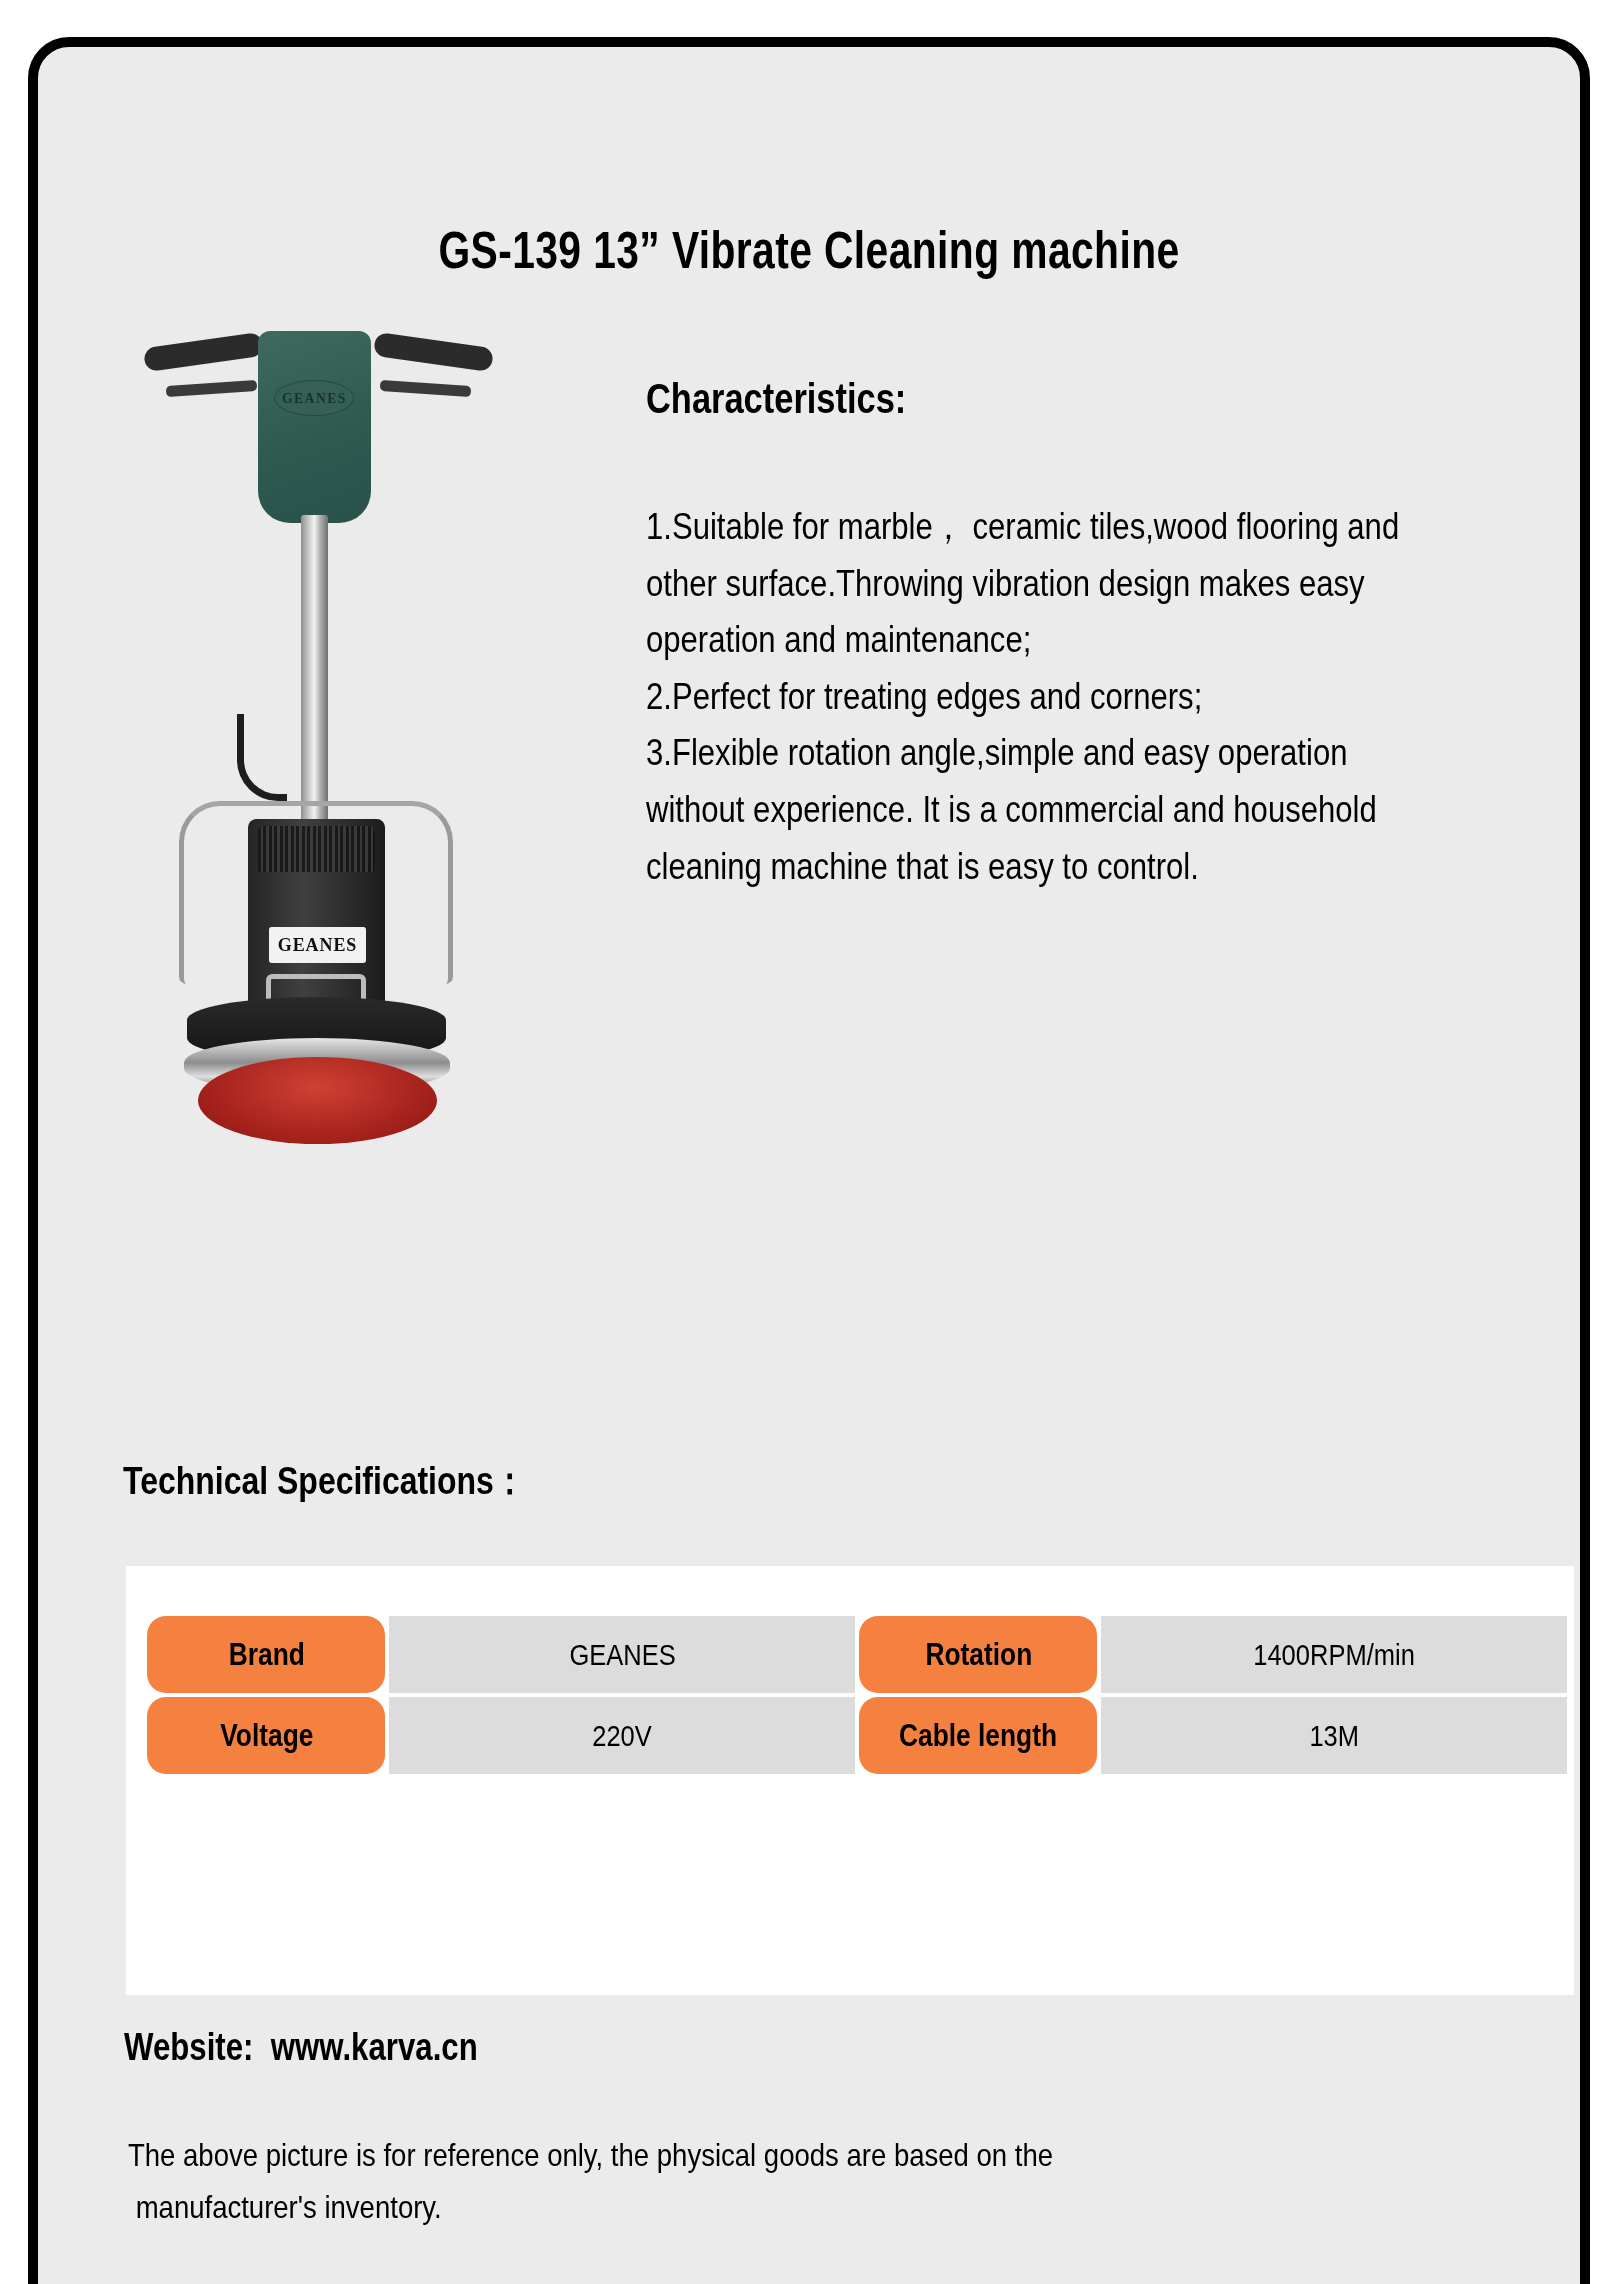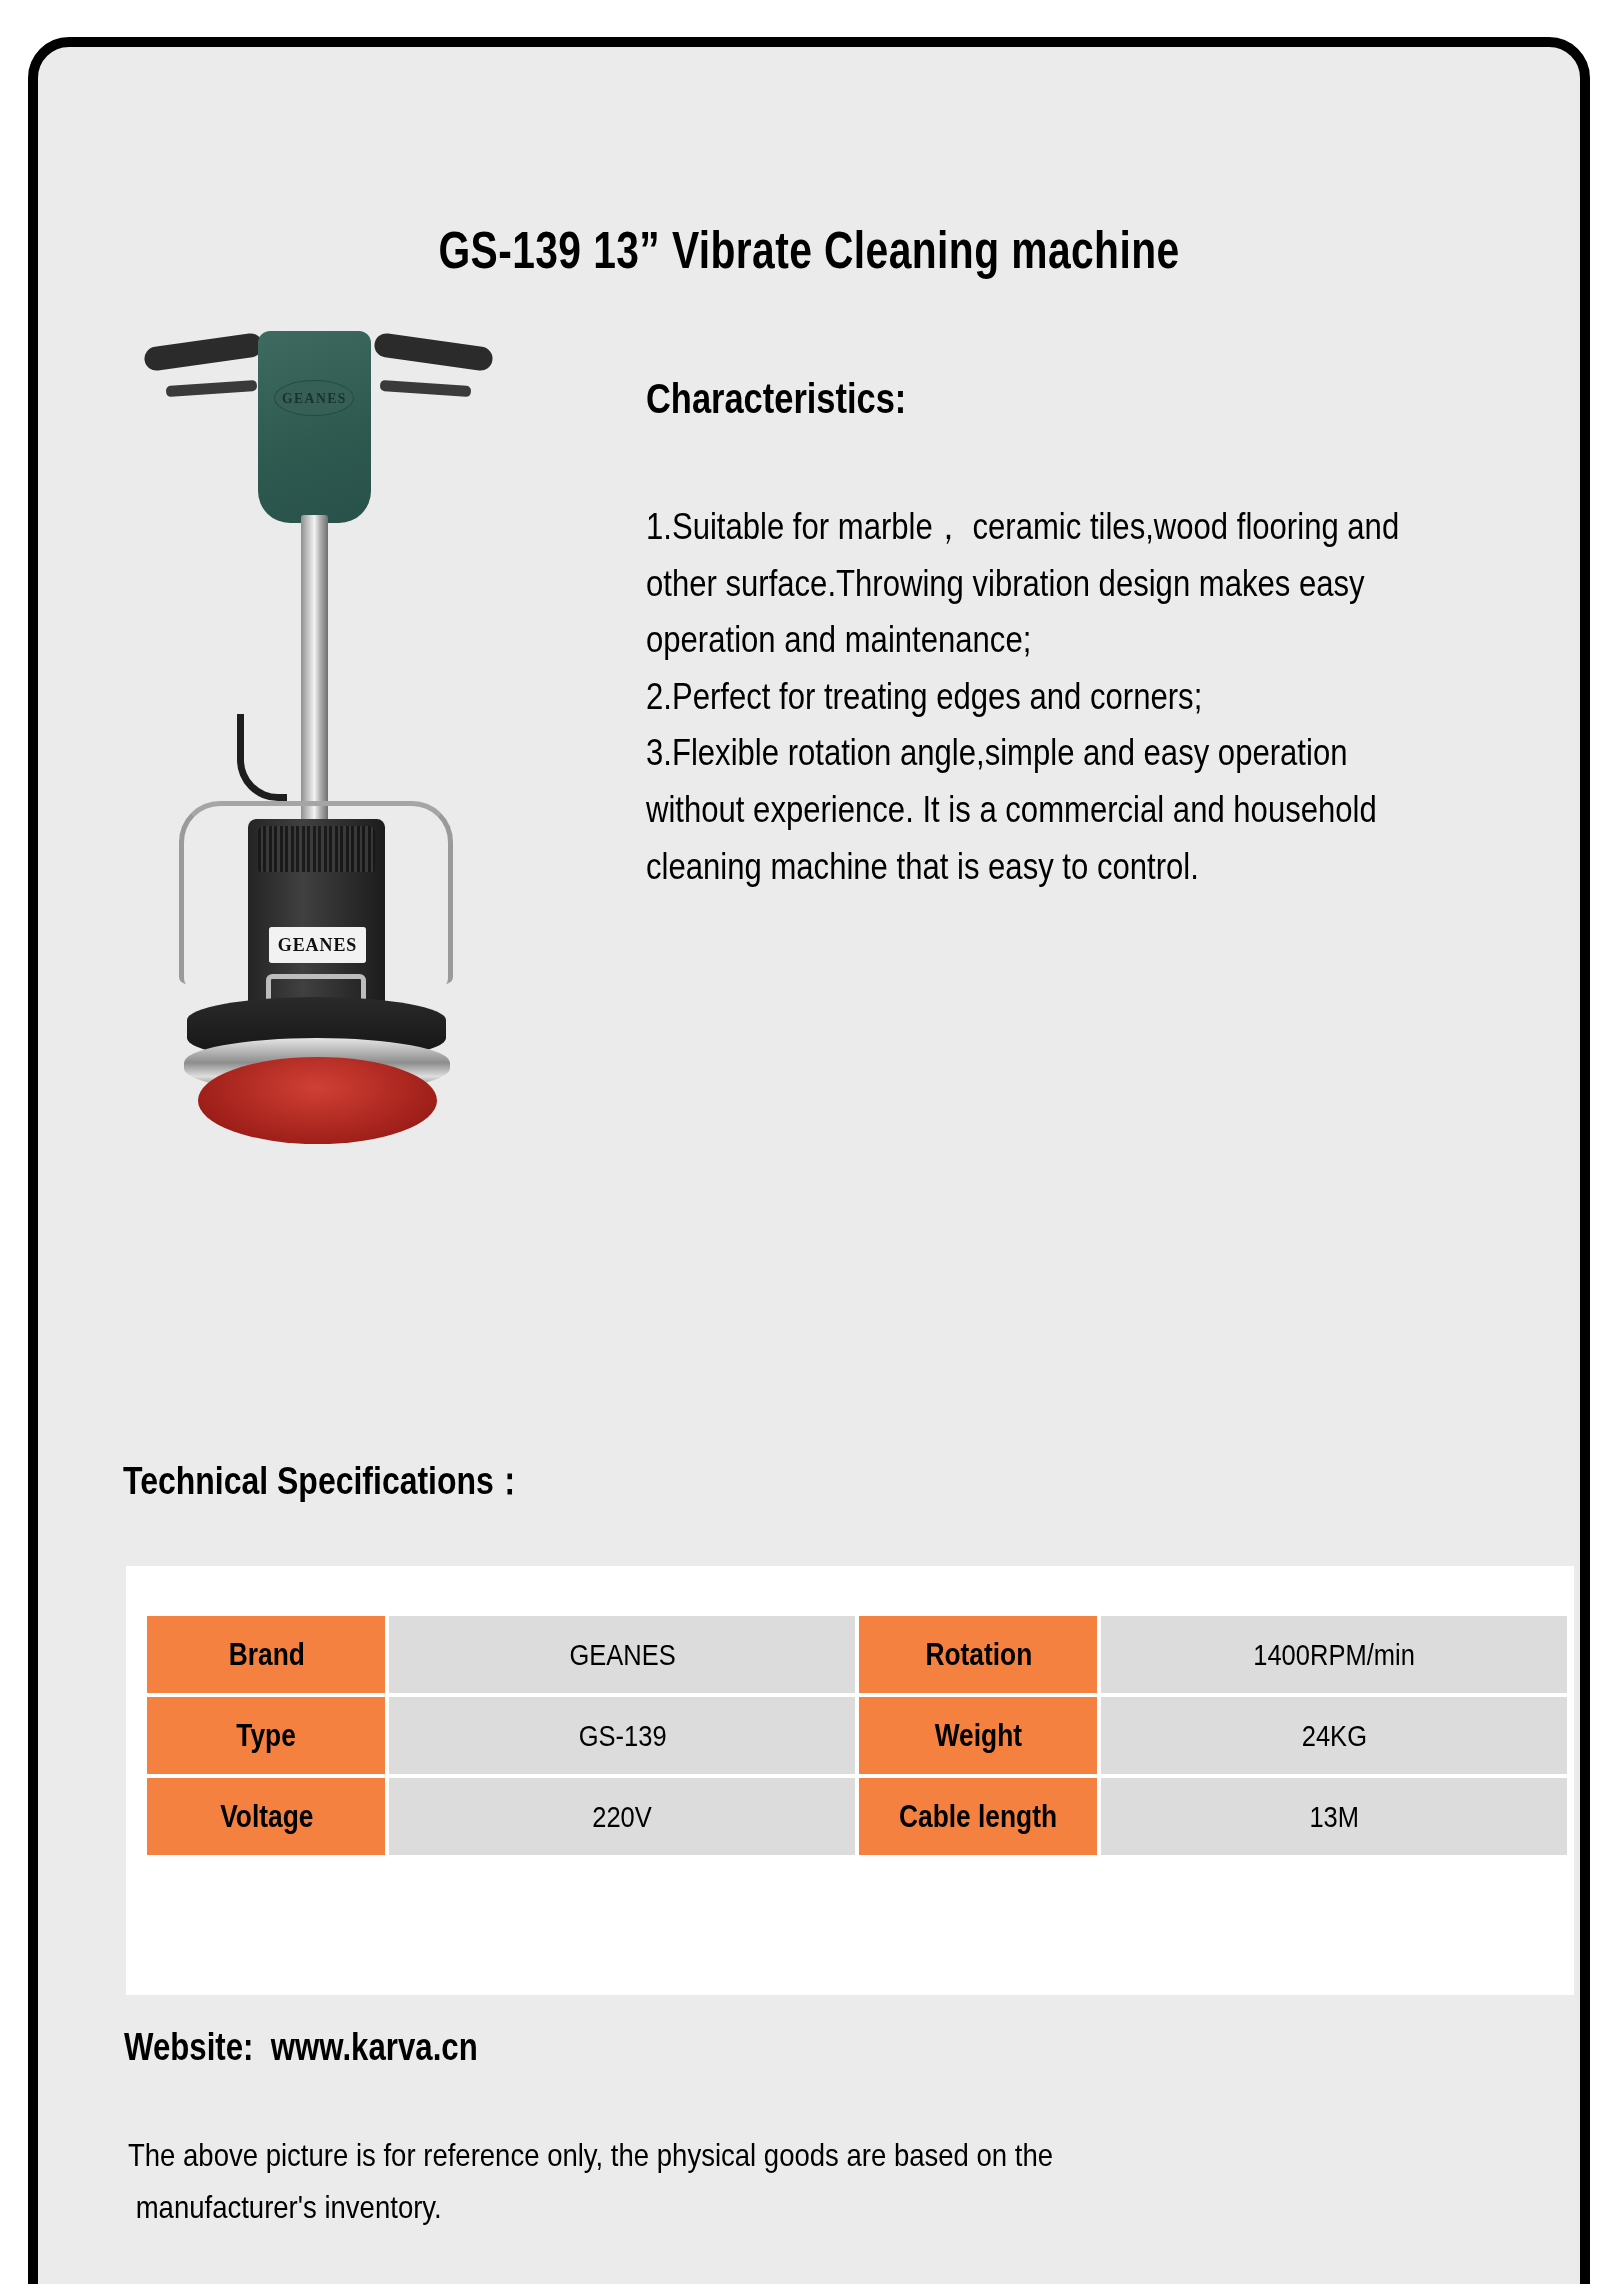--- a/index.html
+++ b/index.html
@@ -203,20 +203,21 @@
     height:77px;
     vertical-align:middle;
     text-align:center;
     font-family:"Liberation Sans Narrow","Liberation Sans",sans-serif;
     color:#000;
   }
   td.key {
     background:#f4813f;
     font-weight:700;
     font-size:31px;
+    border-radius:19px;
   }
   td.key > span { display:inline-block; transform:scaleX(0.85); }
   td.key.small > span { font-size:24px; transform:scaleX(0.92); }
   td.val {
     background:#dcdcdc;
     font-size:30px;
   }
   td.val > span { display:inline-block; transform:scaleX(0.85); }
   col.c-key { width:238px; }
   col.c-val { width:466px; }
@@ -285,26 +286,20 @@
           <col class="c-val">
       </colgroup>
       <tbody>
         <tr>
           <td class="key"><span>Brand</span></td>
           <td class="val"><span>GEANES</span></td>
           <td class="key"><span>Rotation</span></td>
           <td class="val"><span>1400RPM/min</span></td>
         </tr>
         <tr>
-          <td class="key"><span>Type</span></td>
-          <td class="val"><span>GS-139</span></td>
-          <td class="key"><span>Weight</span></td>
-          <td class="val"><span>24KG</span></td>
-        </tr>
-        <tr>
           <td class="key"><span>Voltage</span></td>
           <td class="val"><span>220V</span></td>
           <td class="key"><span>Cable length</span></td>
           <td class="val"><span>13M</span></td>
         </tr>
       </tbody>
     </table>
   </div>
 
   <div class="website">Website:  www.karva.cn</div>

